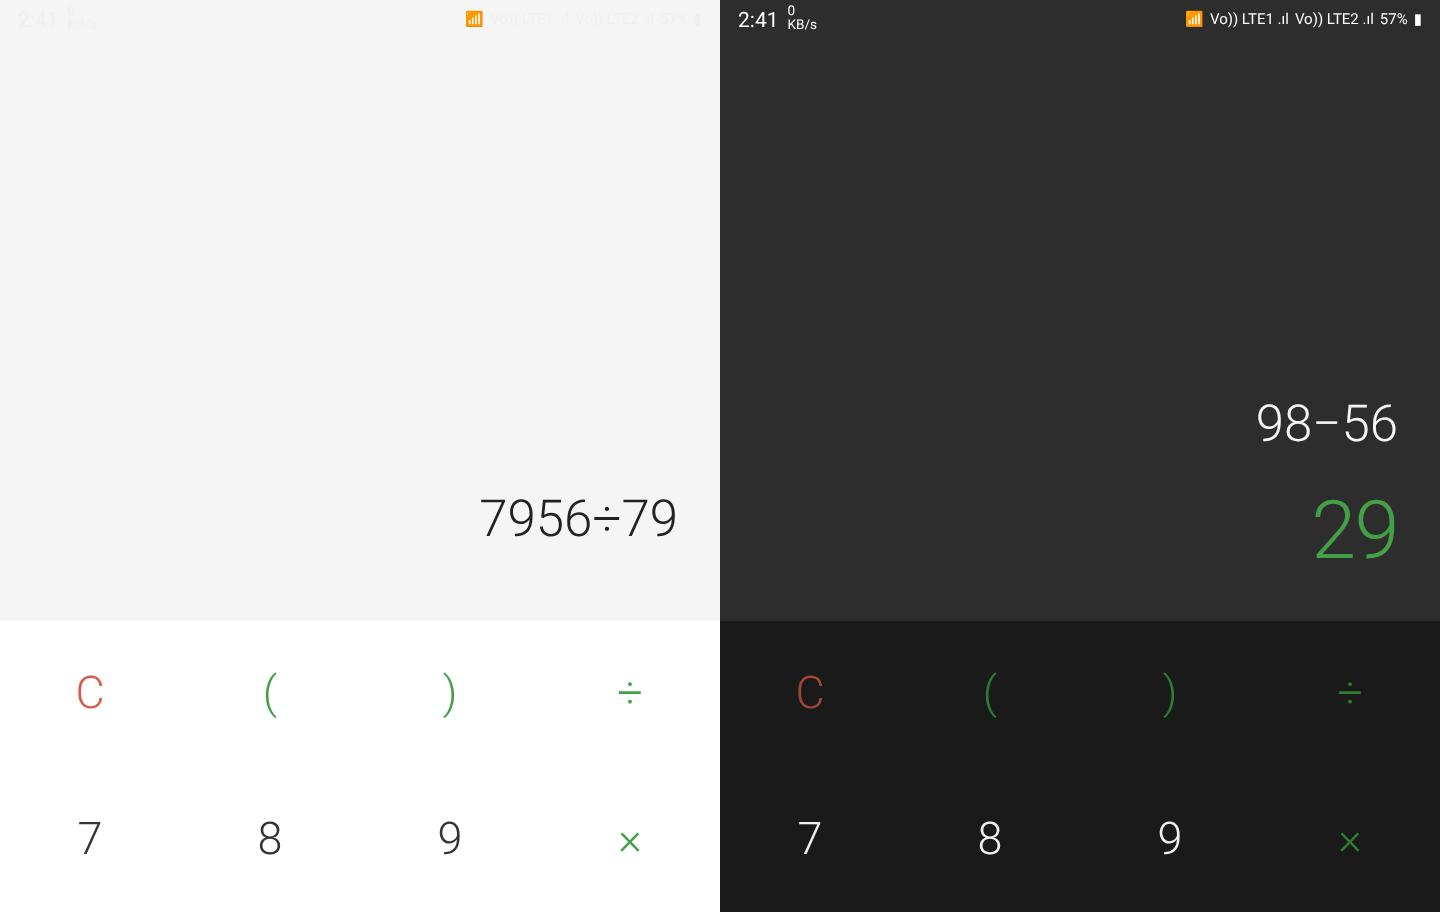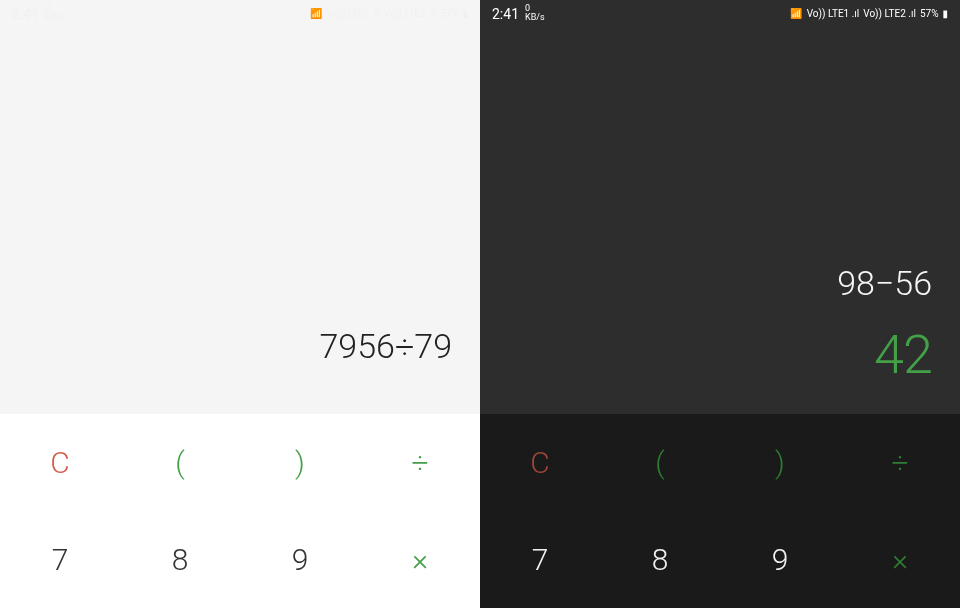--- a/index.html
+++ b/index.html
@@ -81,21 +81,21 @@
       <span>📶</span>
       <span>Vo)) LTE1 .ıl</span>
       <span>Vo)) LTE2 .ıl</span>
       <span>57%</span>
       <span>▮</span>
     </div>
   </div>
 
   <div class="display">
     <div class="expr">98−56</div>
-    <div class="result">42</div>
+    <div class="result">29</div>
   </div>
 
   <div class="keypad">
     <div class="key clear">C</div>
     <div class="key op">(</div>
     <div class="key op">)</div>
     <div class="key op">÷</div>
     <div class="key">7</div>
     <div class="key">8</div>
     <div class="key">9</div>

